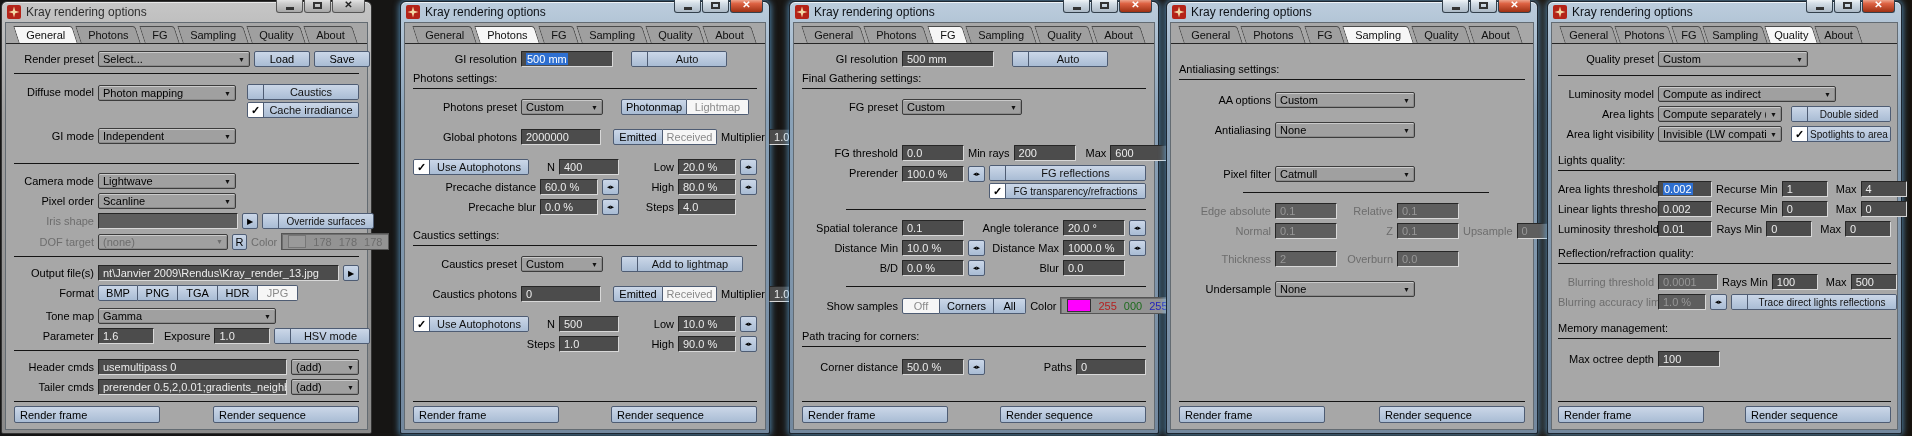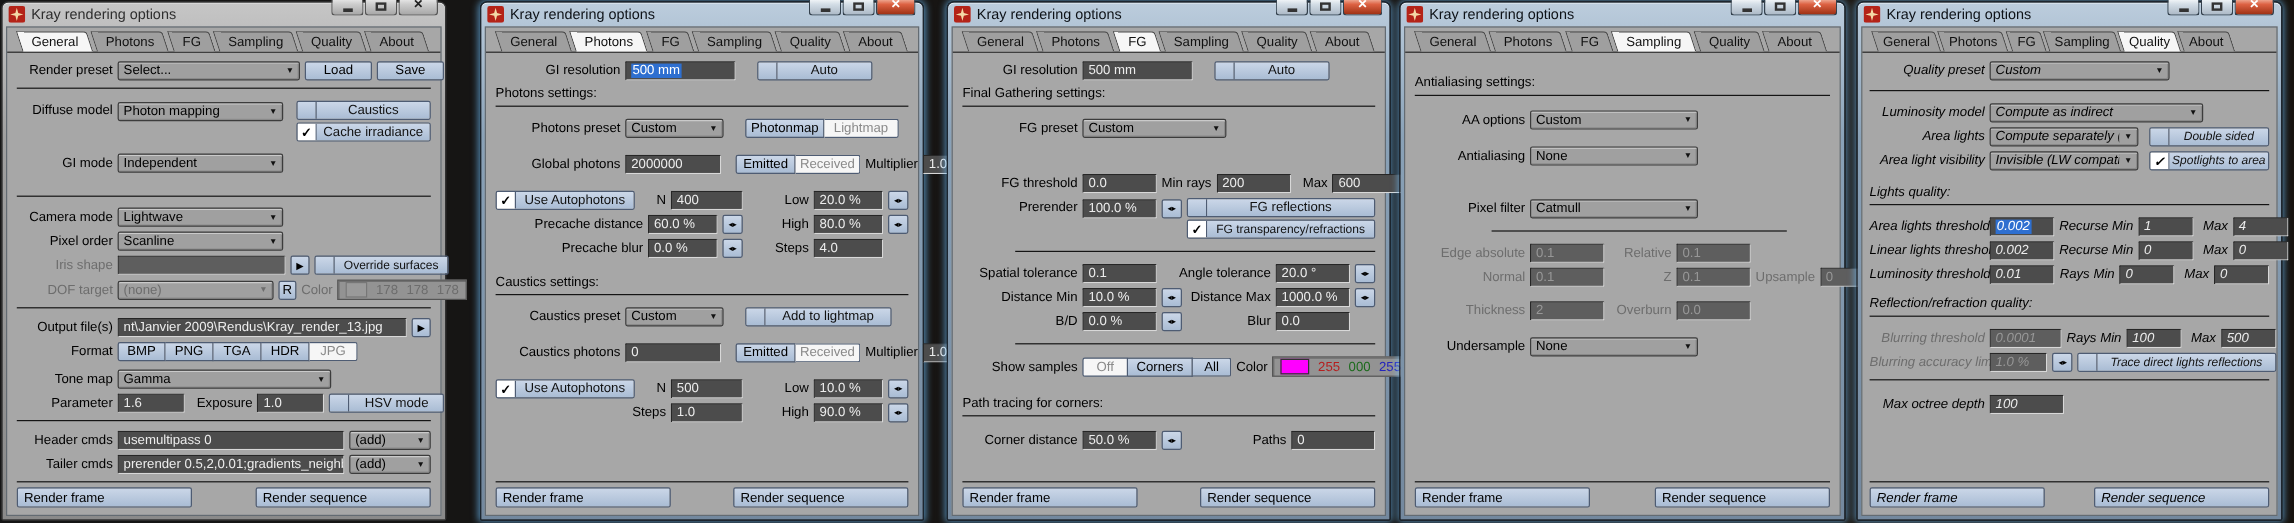--- a/index.html
+++ b/index.html
@@ -27,21 +27,21 @@
   .gmax{width:9px;height:7px;border:2px solid #333;box-sizing:border-box;}
   .gx{font-size:10px;font-weight:bold;color:#222;line-height:1;}
   .frame{flex:1;margin:0 3px 3px;background:#a7a7a7;border:1px solid #636b72;display:flex;flex-direction:column;min-height:0;box-sizing:border-box;}
   .tabs{display:flex;padding:3px 2px 0 10px;border-bottom:1px solid #262626;flex:none;align-items:flex-end;height:21px;box-sizing:border-box;}
   .tab{height:17px;padding:0 9px;margin-right:3px;background:#9f9f9f;border:1px solid #4a4a4a;border-bottom:none;
        transform:skewX(18deg);display:flex;align-items:center;border-radius:0 3px 0 0;box-sizing:border-box;}
   .tab>span{transform:skewX(-18deg);font-size:11px;color:#101010;white-space:nowrap;}
   .tab.on{background:#f6f6f6;z-index:2;}
   .nw .tab{padding:0 6px;margin-right:2px;}
   .content{flex:1;padding:5px 8px 6px;display:flex;flex-direction:column;font-size:11px;color:#111;min-height:0;box-sizing:border-box;}
-  .c5p{padding:5px 6px 6px;font-style:italic;}
+  .c5p{padding:5px 6px 6px;}
   .row{display:flex;align-items:center;gap:4px;margin:2px 0;flex:none;}
   .pair{display:flex;align-items:center;gap:4px;}
   .col{display:flex;flex-direction:column;gap:2px;}
   .lbl{text-align:right;flex:none;color:#000;white-space:nowrap;}
   .c1 .lbl{width:80px;}.c2 .lbl{width:104px;}.c3 .lbl{width:96px;}.c4 .lbl{width:92px;}.c5 .lbl{width:96px;}
   .lbl.a{width:auto !important;}
   .dis{color:#6d6d6d !important;}
   .df{background:#4c4c4c;color:#ececec;border:1px solid;border-color:#262626 #d8d8d8 #d8d8d8 #262626;
       height:14px;line-height:14px;padding:0 4px;font-size:11px;white-space:nowrap;overflow:hidden;flex:none;border-radius:1px;}
   .df.d{background:#5e5e5e;color:#979797;}
@@ -797,20 +797,21 @@
       </div>
       <div class="row">
         <span class="lbl dis">Blurring accuracy limit</span>
         <div class="df d" style="width:38px"><span>1.0 %</span></div>
         <div class="bb sp">◂▸</div>
         <div class="chk" style="width:166px;margin-left:auto">
             <span class="box"></span>
             <span class="cap sm">Trace direct lights reflections</span>
           </div>
       </div>
+      <div class="sec" style="margin-top:10px">Memory management:</div>
       <div class="hr"></div>
       <div class="row" style="margin-top:8px">
         <span class="lbl">Max octree depth</span>
         <div class="df" style="width:52px"><span>100</span></div>
       </div>
       <div class="foot">
         <div class="hr"></div>
         <div class="frow">
           <div class="bb bigb">Render frame</div>
           <div class="bb bigb">Render sequence</div>

